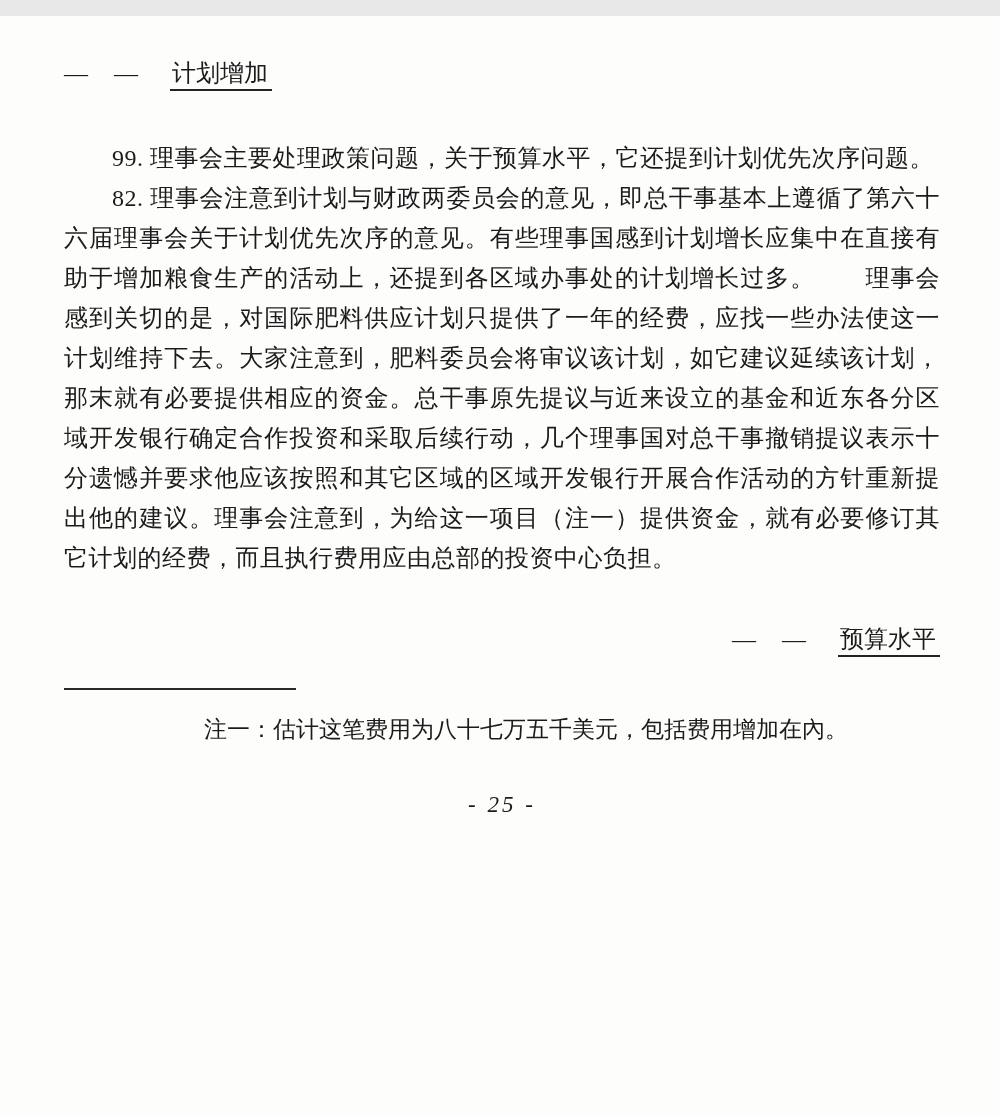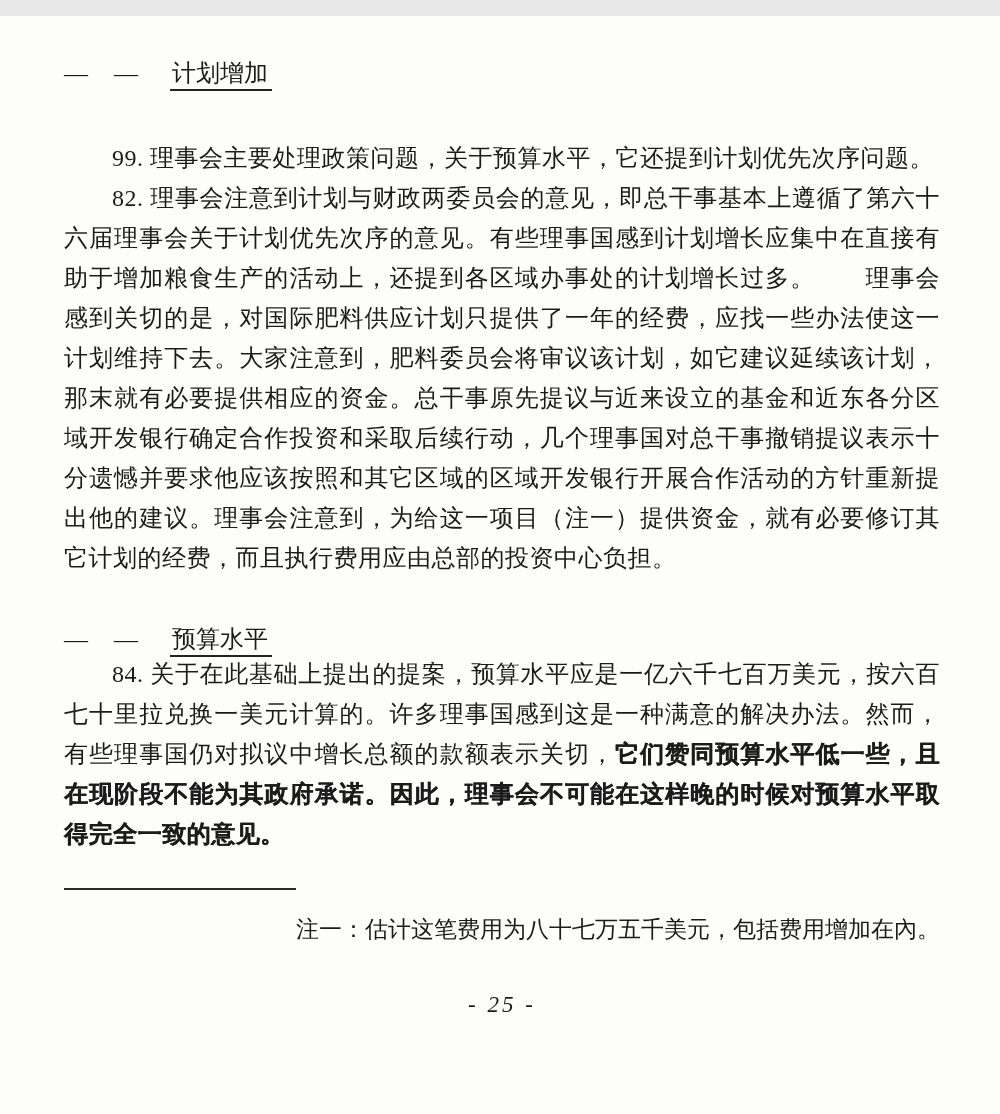--- a/index.html
+++ b/index.html
@@ -37,40 +37,40 @@
   .body-para {
     margin: 0;
     font-size: 24px;
     line-height: 40px;
     text-align: justify;
     text-indent: 2em;
     letter-spacing: 0.5px;
   }
   .para-81 { margin-top: 50px; }
   .para-82 { margin-top: 0; }
-  .heading-2 { margin-top: 46px; }
+  .heading-2 { margin-top: 46px; text-align: right; }
   .para-83 { margin-top: 48px; }
   .para-84 { margin-top: 0; }
   .bold-run {
     font-weight: bold;
     text-shadow: 0.4px 0 0 #1b1b1b;
   }
   .footnote-rule {
     margin-top: 34px;
     width: 232px;
     height: 2px;
     background: #2a2a2a;
     border: none;
   }
   .footnote {
     margin: 22px 0 0 0;
     padding-left: 48px;
     font-size: 23px;
     line-height: 36px;
-    text-align: right;
+    text-align: center;
   }
   .page-number {
     margin-top: 44px;
     text-align: center;
     font-size: 23px;
     font-style: italic;
     letter-spacing: 3px;
   }
 </style>
 </head>
@@ -84,21 +84,20 @@
 
   <p class="body-para para-81">99.  理事会主要处理政策问题，关于预算水平，它还提到计划优先次序问题。</p>
 
   <p class="body-para para-82">82.  理事会注意到计划与财政两委员会的意见，即总干事基本上遵循了第六十六届理事会关于计划优先次序的意见。有些理事国感到计划增长应集中在直接有助于增加粮食生产的活动上，还提到各区域办事处的计划增长过多。　　理事会感到关切的是，对国际肥料供应计划只提供了一年的经费，应找一些办法使这一计划维持下去。大家注意到，肥料委员会将审议该计划，如它建议延续该计划，那末就有必要提供相应的资金。总干事原先提议与近来设立的基金和近东各分区域开发银行确定合作投资和采取后续行动，几个理事国对总干事撤销提议表示十分遗憾并要求他应该按照和其它区域的区域开发银行开展合作活动的方针重新提出他的建议。理事会注意到，为给这一项目（注一）提供资金，就有必要修订其它计划的经费，而且执行费用应由总部的投资中心负担。</p>
 
   <div class="section-heading heading-2">
     <span class="heading-dash">— —</span><span class="heading-title">预算水平</span>
   </div>
 
 
-  <p class="body-para para-84"><span>84. 关于在此基础上提出的提案，预算水平应是一亿六千七百万美元，按六百七十里拉兑换一美元计算的。许多理事国感到这是一种满意的解决办法。然而，有些理事国仍对拟议中增长总额的款额表示关切，</span><span class="bold-run">它们赞同预算水平低一些，且在现阶段不能为其政府承诺。因此，理事会不可能在这样晚的时候对预算水平取得完全一致的意见。</span></p>
 
   <div class="footnote-rule"></div>
 
   <p class="footnote">注一：估计这笔费用为八十七万五千美元，包括费用增加在內。</p>
 
   <div class="page-number">- 25 -</div>
 
 </div>
 
 </body></html>

